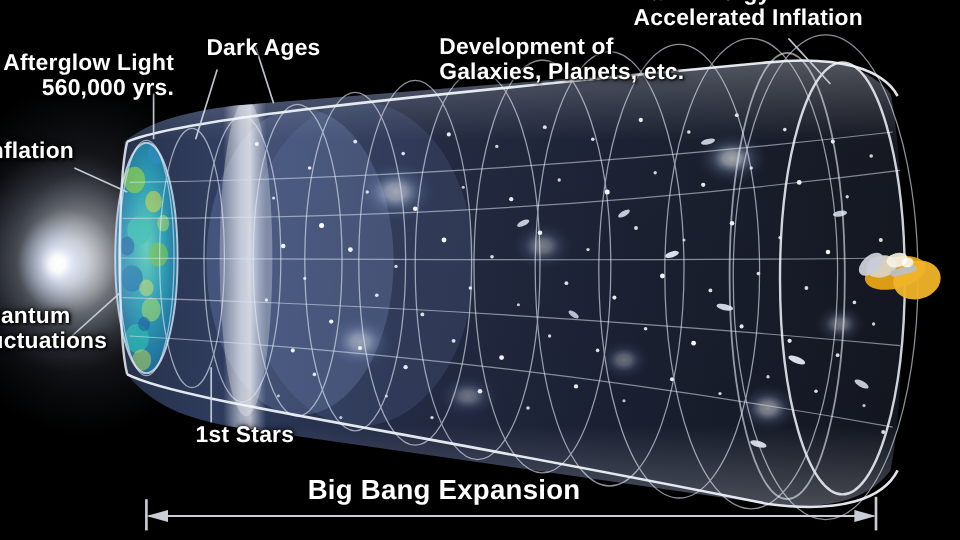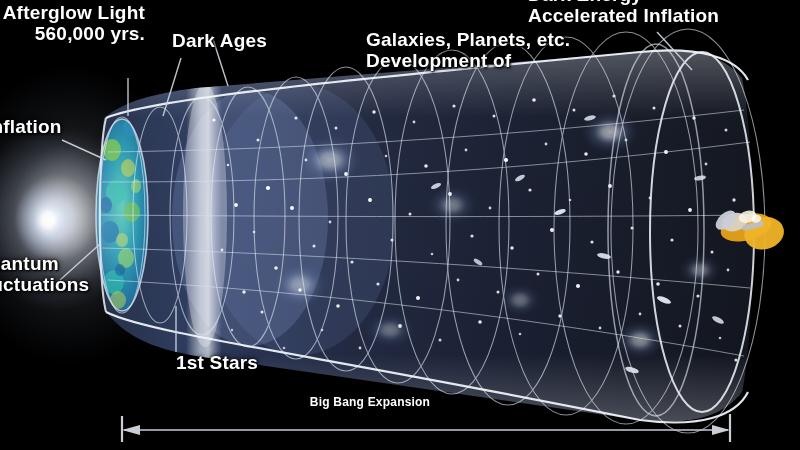--- a/index.html
+++ b/index.html
@@ -13,30 +13,30 @@
     position:absolute;
     color:#ffffff;
     font-family:"Liberation Sans", sans-serif;
     font-weight:bold;
     letter-spacing:0.2px;
     line-height:1.12;
     white-space:nowrap;
     text-shadow:0 0 3px #000, 0 0 6px #000, 1px 1px 2px #000;
     pointer-events:none;
   }
-  .lbl.r{text-align:right;}
+  .lbl.r{text-align:right;margin-top:40px;}
   .lbl.c{text-align:center;}
   #lbl-afterglow{right:655px;top:2px;font-size:19px;text-align:right;}
   #lbl-darkages{left:172px;top:30px;font-size:19px;}
   #lbl-devgal{left:366px;top:29px;font-size:19px;}
   #lbl-darkenergy{left:528px;top:-16px;font-size:19px;}
   #lbl-inflation{left:-14px;top:116px;font-size:19px;}
   #lbl-quantum{left:-26px;top:253px;font-size:19px;}
-  #lbl-firststars{left:163px;top:352px;font-size:19px;margin-left:13px;}
-  #lbl-bigbang{left:0px;top:396px;width:740px;font-size:12px;text-align:center;}
+  #lbl-firststars{left:163px;top:352px;font-size:19px;}
+  #lbl-bigbang{left:0px;top:396px;width:740px;font-size:23px;text-align:center;}
 </style>
 </head>
 <body>
 
 <div id="stage">
 
   <svg class="layer" viewBox="0 0 800 450" preserveAspectRatio="none">
     <defs>
 
       <radialGradient id="flash" cx="50%" cy="50%" r="50%">
@@ -320,22 +320,22 @@
   </svg>
 
   <div class="lbl r" id="lbl-afterglow">
     <div>Afterglow Light</div>
     <div>560,000 yrs.</div>
   </div>
 
   <div class="lbl" id="lbl-darkages">Dark Ages</div>
 
   <div class="lbl" id="lbl-devgal">
+    <div>Development of</div>
     <div>Galaxies, Planets, etc.</div>
-    <div>Development of</div>
   </div>
 
   <div class="lbl" id="lbl-darkenergy">
     <div>Dark Energy</div>
     <div>Accelerated Inflation</div>
   </div>
 
   <div class="lbl" id="lbl-inflation">Inflation</div>
 
   <div class="lbl" id="lbl-quantum">

